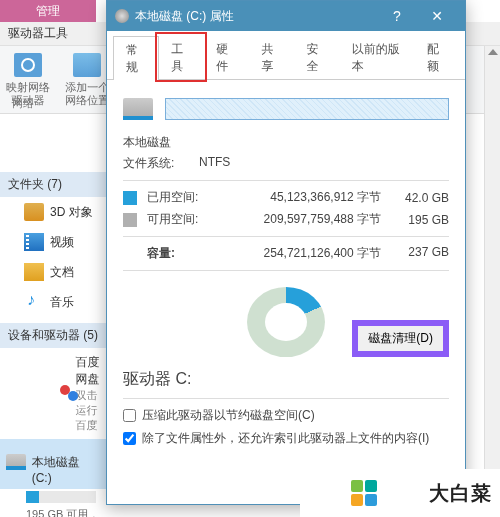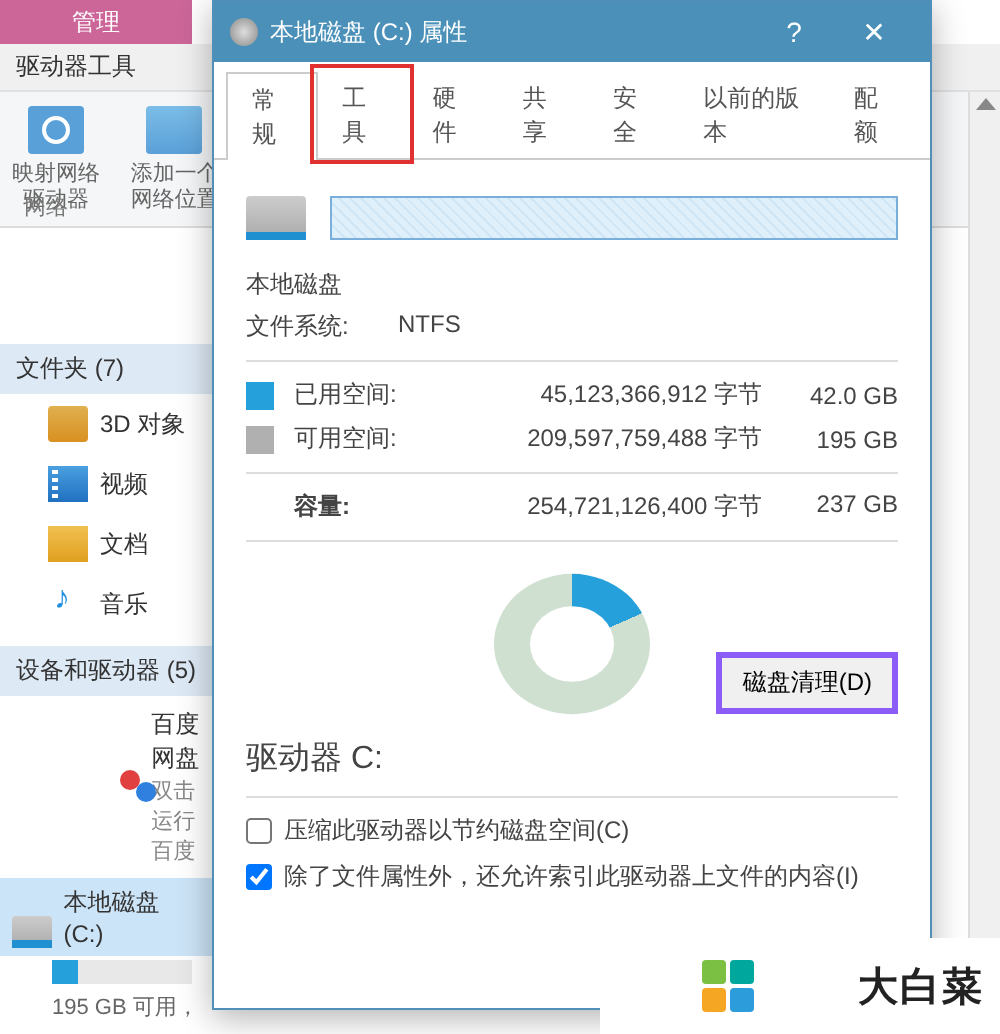--- a/index.html
+++ b/index.html
@@ -23,21 +23,21 @@
 .ico-video { background: linear-gradient(#4aa0e0,#2070c0); position:relative;}
 .ico-video::before { content:""; position:absolute; left:2px; top:2px; width:3px; height:14px; background:repeating-linear-gradient(#fff 0 2px, transparent 2px 4px);}
 .ico-docs { background: linear-gradient(#f0c050,#e0a020);}
 .ico-music { background: #fff; position:relative;}
 .ico-music::before { content:"♪"; position:absolute; color:#2090e0; font-size:16px; left:3px; top:-2px;}
 .ico-baidu { width:24px; height:22px; position:relative;}
 .ico-baidu::before { content:""; position:absolute; width:10px; height:10px; background:#e04040; border-radius:50%; left:0; top:2px;}
 .ico-baidu::after { content:""; position:absolute; width:10px; height:10px; background:#3080e0; border-radius:50%; left:8px; top:8px;}
 .ico-disk { width:20px; height:16px; background: linear-gradient(#ccc,#aaa); border-radius:2px; position:relative;}
 .ico-disk::after { content:""; position:absolute; bottom:0; left:0; right:0; height:4px; background:#2090d0;}
-.drive-selected { background:#cce4f7; padding:4px 8px 4px 6px; display:flex; align-items:flex-end;}
+.drive-selected { background:#cce4f7; padding:15px 8px 4px 6px; display:flex; align-items:flex-start;}
 .drive-bar { margin:2px 8px 4px 26px; height:12px; width:70px; background:#e8e8e8; position:relative;}
 .drive-fill { position:absolute; left:0; top:0; bottom:0; width:18%; background:#26a0da;}
 .drive-text { font-size:11px; color:#666; padding:0 8px 6px 26px;}
 
 
 .dialog { position: absolute; top: 0; left: 106px; width: 360px; height: 505px; background: #fff; border: 1px solid #5090b8; box-shadow: 0 4px 16px rgba(0,0,0,0.3); z-index: 10; }
 .dialog-title { height: 30px; background: #4a90b8; color:#fff; display:flex; align-items:center; padding:0 8px; }
 .dialog-title-icon { width:14px; height:14px; background: radial-gradient(#ddd,#888); border-radius:50%; margin-right:6px;}
 .dialog-title-text { flex:1; font-size:12px;}
 .dialog-btn { width:40px; height:30px; display:flex; align-items:center; justify-content:center; color:#fff; font-size:14px;}
@@ -59,21 +59,21 @@
 .u-label { width:66px;}
 .u-bytes { flex:1; text-align:right; padding-right:8px;}
 .u-human { width:60px; text-align:right;}
 .cap-row { display:flex; font-size:12px; color:#444; margin:8px 0;}
 .cap-row .k { width:90px;font-weight:bold;}
 .cap-row .bytes { flex:1; text-align:right; padding-right:8px;}
 .cap-row .human { width:60px; text-align:right;}
 .pie-wrap { display:flex; align-items:center; justify-content:center; margin:8px 0 4px; position:relative; height:86px;}
 .pie { width:78px; height:78px; border-radius:50%; background: conic-gradient(#26a0da 0 64deg, #cfe0d0 64deg 360deg); position:relative; transform: scaleY(0.9);}
 .pie::after { content:""; position:absolute; top:18px; left:18px; width:42px; height:42px; background:#fff; border-radius:50%;}
-.cleanup-btn { position:absolute; right:0; bottom:8px; padding:4px 10px; font-size:12px; border:3px solid #8b5cf6; background:#f0f0f0;}
+.cleanup-btn { position:absolute; right:0; bottom:8px; padding:4px 10px; font-size:12px; border:6px solid #8b5cf6; background:#f0f0f0;}
 .drive-caption { text-align:left; font-size:16px; color:#444; margin-top:2px;}
 .checkbox-row { display:flex; align-items:flex-start; font-size:12px; color:#444; margin:6px 0;}
 .checkbox-row input { margin-right:6px; margin-top:2px;}
 .dialog-footer { position:absolute; bottom:8px; left:0; right:0; display:flex; justify-content:flex-end; padding:0 16px; gap:8px;}
 .dlg-btn { padding:4px 18px; font-size:12px; border:1px solid #aaa; background:#f0f0f0;}
 .dlg-btn.default { border-color:#2080c0;}
 
 
 .watermark { position:absolute; right:0; bottom:0; height:48px; width:200px; background:#fff; display:flex; align-items:center; justify-content:flex-end; padding-right:8px; z-index:50;}
 .wm-logo { display:flex; flex-wrap:wrap; width:28px; height:28px; margin-right:6px;}

